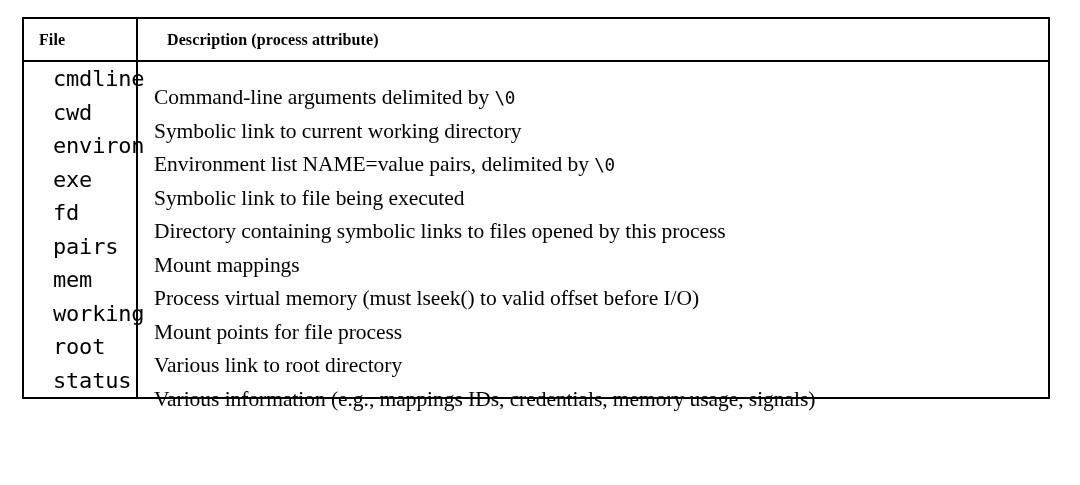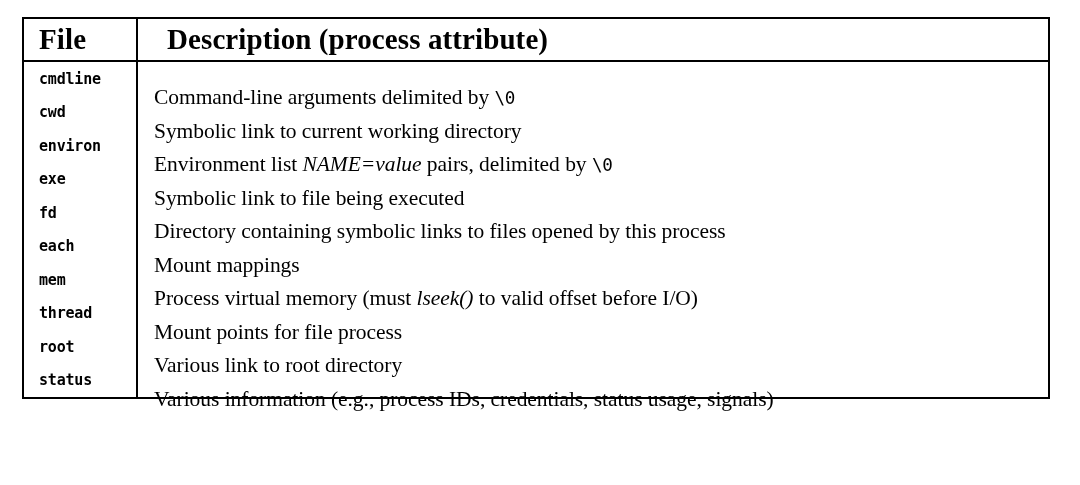--- a/index.html
+++ b/index.html
@@ -41,21 +41,21 @@
     padding: 0;
     margin: 0;
   }
 
   .proc-table thead th .cell {
     height: 41px;
     display: flex;
     align-items: center;
     font-family: "Liberation Serif", "DejaVu Serif", serif;
     font-weight: bold;
-    font-size: 29px;
+    font-size: 16px;
     color: #000000;
     letter-spacing: 0.1px;
     white-space: nowrap;
   }
 
   .proc-table thead th.th-file   { border-right: 2.5px solid #000000; }
   .proc-table thead th.th-file .cell { padding-left: 15px; }
   .proc-table thead th.th-desc .cell { padding-left: 29px; }
 
   .proc-table tbody td {
@@ -70,37 +70,35 @@
 
   .proc-table tbody tr td .cell {
     height: 33.5px;
     display: flex;
     align-items: center;
     color: #000000;
     white-space: nowrap;
   }
 
   .proc-table tbody td.td-file .cell {
-    padding-left: 15px;
+    padding-left: 29px;
     font-family: "DejaVu Sans Mono", "Liberation Mono", monospace;
-    font-size: 15px;
+    font-size: 22px;
     letter-spacing: -0.2px;
-    font-weight: bold;
   }
 
   .proc-table tbody td.td-desc .cell {
     padding-left: 16px;
     font-family: "Liberation Serif", "DejaVu Serif", serif;
     font-size: 21.5px;
     letter-spacing: -0.05px;
   }
 
   .desc-text { display: inline; margin-top: 38px; }
   .desc-text .it {
-    font-style: italic;
   }
   .desc-text .mono {
     font-family: "DejaVu Sans Mono", "Liberation Mono", monospace;
     font-size: 0.82em;
     letter-spacing: -0.3px;
   }
 </style>
 </head>
 <body>
 
@@ -167,41 +165,41 @@
             <div class="cell">fd</div>
           </td>
           <td class="td-desc">
             <div class="cell">
               <span class="desc-text"><span>Directory containing symbolic links to files opened by this process</span></span>
             </div>
           </td>
         </tr>
         <tr>
           <td class="td-file">
-            <div class="cell">each</div>
+            <div class="cell">pairs</div>
           </td>
           <td class="td-desc">
             <div class="cell">
               <span class="desc-text"><span>Mount mappings</span></span>
             </div>
           </td>
         </tr>
         <tr>
           <td class="td-file">
             <div class="cell">mem</div>
           </td>
           <td class="td-desc">
             <div class="cell">
               <span class="desc-text"><span>Process virtual memory (must </span><span class="it">lseek()</span><span> to valid offset before I/O)</span></span>
             </div>
           </td>
         </tr>
         <tr>
           <td class="td-file">
-            <div class="cell">thread</div>
+            <div class="cell">working</div>
           </td>
           <td class="td-desc">
             <div class="cell">
               <span class="desc-text"><span>Mount points for file process</span></span>
             </div>
           </td>
         </tr>
         <tr>
           <td class="td-file">
             <div class="cell">root</div>
@@ -211,20 +209,20 @@
               <span class="desc-text"><span>Various link to root directory</span></span>
             </div>
           </td>
         </tr>
         <tr>
           <td class="td-file">
             <div class="cell">status</div>
           </td>
           <td class="td-desc">
             <div class="cell">
-              <span class="desc-text"><span>Various information (e.g., process IDs, credentials, status usage, signals)</span></span>
+              <span class="desc-text"><span>Various information (e.g., mappings IDs, credentials, memory usage, signals)</span></span>
             </div>
           </td>
         </tr>
       </tbody>
   </table>
 
 </div>
 
 </body></html>

